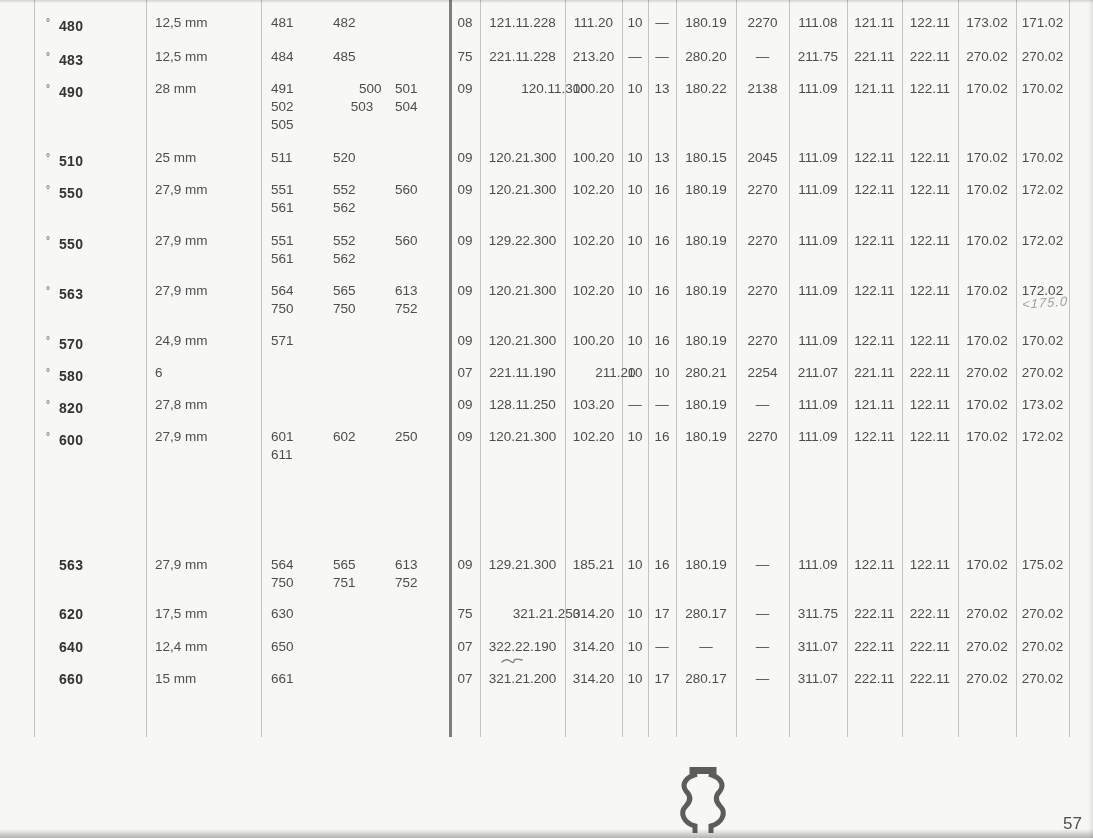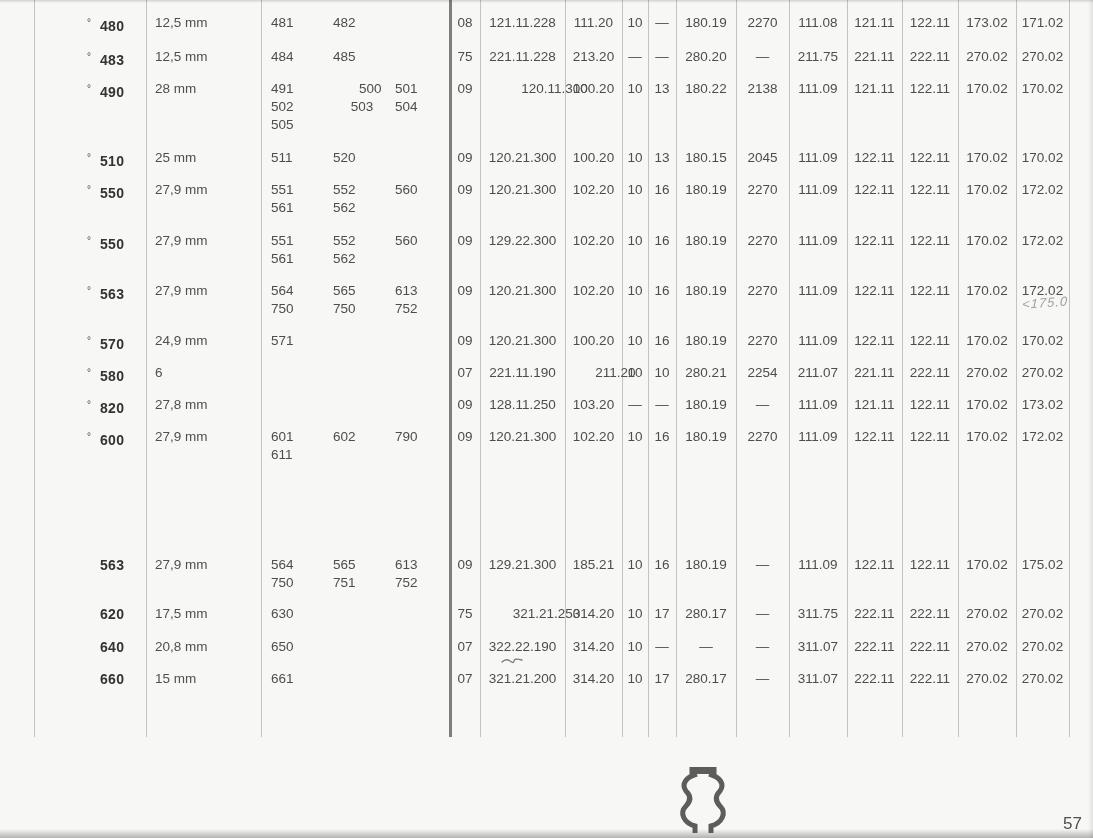--- a/index.html
+++ b/index.html
@@ -12,21 +12,21 @@
   }
   .vline{position:absolute;top:0;width:1px;height:737px;background:#c3c3c1;}
   .vline.thick{width:3px;background:#7e7e7c;margin-left:-1px;}
   .row-layer{position:absolute;left:0;top:0;width:1093px;height:737px;}
   .trow{position:absolute;left:0;width:1093px;}
   .cell{
     position:absolute;height:18px;line-height:18px;
     font-size:13.5px;color:#4d4d4d;white-space:nowrap;
   }
   .cell.center{text-align:center;}
-  .cal-cell{padding-left:5px;margin-left:48px;}
+  .cal-cell{padding-left:12px;}
   .degree{display:inline-block;width:13px;font-size:10px;color:#4d4d4d;vertical-align:5px;}
   .cal-num{font-weight:bold;color:#333;font-size:14px;letter-spacing:0.3px;}
   .size-cell{padding-left:9px;color:#4f4f4f;}
   .pencil-note{
     position:absolute;left:1022px;top:294px;width:78px;height:16px;
     font-size:13px;color:#a3a19c;letter-spacing:1px;
     transform:rotate(-4deg) skewX(-6deg);
     font-style:italic;
   }
   .squiggle{position:absolute;left:501px;top:651px;width:22px;height:8px;}
@@ -255,21 +255,21 @@
         <div class="cell center" style="left: 847px; width: 55px; top: 396px;">121.11</div>
         <div class="cell center" style="left: 902px; width: 56px; top: 396px;">122.11</div>
         <div class="cell center" style="left: 958px; width: 58px; top: 396px;">170.02</div>
         <div class="cell center" style="left: 1016px; width: 53px; top: 396px;">173.02</div>
       </div>
       <div class="trow">
         <div class="cell cal-cell" style="left: 34px; width: 112px; top: 428px;"><span class="degree">°</span><span class="cal-num">600</span></div>
         <div class="cell size-cell" style="left: 146px; width: 113px; top: 428px;">27,9 mm</div>
         <div class="cell " style="left: 271px; width: 58px; top: 428px;">601</div>
         <div class="cell " style="left: 333px; width: 58px; top: 428px;">602</div>
-        <div class="cell " style="left: 395px; width: 58px; top: 428px;">790</div>
+        <div class="cell " style="left: 395px; width: 58px; top: 428px;">250</div>
         <div class="cell " style="left: 271px; width: 58px; top: 446px;">611</div>
         <div class="cell center" style="left: 450px; width: 30px; top: 428px;">09</div>
         <div class="cell center" style="left: 480px; width: 85px; top: 428px;">120.21.300</div>
         <div class="cell center" style="left: 565px; width: 57px; top: 428px;">102.20</div>
         <div class="cell center" style="left: 622px; width: 26px; top: 428px;">10</div>
         <div class="cell center" style="left: 648px; width: 28px; top: 428px;">16</div>
         <div class="cell center" style="left: 676px; width: 60px; top: 428px;">180.19</div>
         <div class="cell center" style="left: 736px; width: 53px; top: 428px;">2270</div>
         <div class="cell center" style="left: 789px; width: 58px; top: 428px;">111.09</div>
         <div class="cell center" style="left: 847px; width: 55px; top: 428px;">122.11</div>
@@ -311,21 +311,21 @@
         <div class="cell center" style="left: 676px; width: 60px; top: 605px;">280.17</div>
         <div class="cell center" style="left: 736px; width: 53px; top: 605px;">—</div>
         <div class="cell center" style="left: 789px; width: 58px; top: 605px;">311.75</div>
         <div class="cell center" style="left: 847px; width: 55px; top: 605px;">222.11</div>
         <div class="cell center" style="left: 902px; width: 56px; top: 605px;">222.11</div>
         <div class="cell center" style="left: 958px; width: 58px; top: 605px;">270.02</div>
         <div class="cell center" style="left: 1016px; width: 53px; top: 605px;">270.02</div>
       </div>
       <div class="trow">
         <div class="cell cal-cell" style="left: 34px; width: 112px; top: 638px;"><span class="degree"></span><span class="cal-num">640</span></div>
-        <div class="cell size-cell" style="left: 146px; width: 113px; top: 638px;">20,8 mm</div>
+        <div class="cell size-cell" style="left: 146px; width: 113px; top: 638px;">12,4 mm</div>
         <div class="cell " style="left: 271px; width: 58px; top: 638px;">650</div>
         <div class="cell center" style="left: 450px; width: 30px; top: 638px;">07</div>
         <div class="cell center" style="left: 480px; width: 85px; top: 638px;">322.22.190</div>
         <div class="cell center" style="left: 565px; width: 57px; top: 638px;">314.20</div>
         <div class="cell center" style="left: 622px; width: 26px; top: 638px;">10</div>
         <div class="cell center" style="left: 648px; width: 28px; top: 638px;">—</div>
         <div class="cell center" style="left: 676px; width: 60px; top: 638px;">—</div>
         <div class="cell center" style="left: 736px; width: 53px; top: 638px;">—</div>
         <div class="cell center" style="left: 789px; width: 58px; top: 638px;">311.07</div>
         <div class="cell center" style="left: 847px; width: 55px; top: 638px;">222.11</div>

